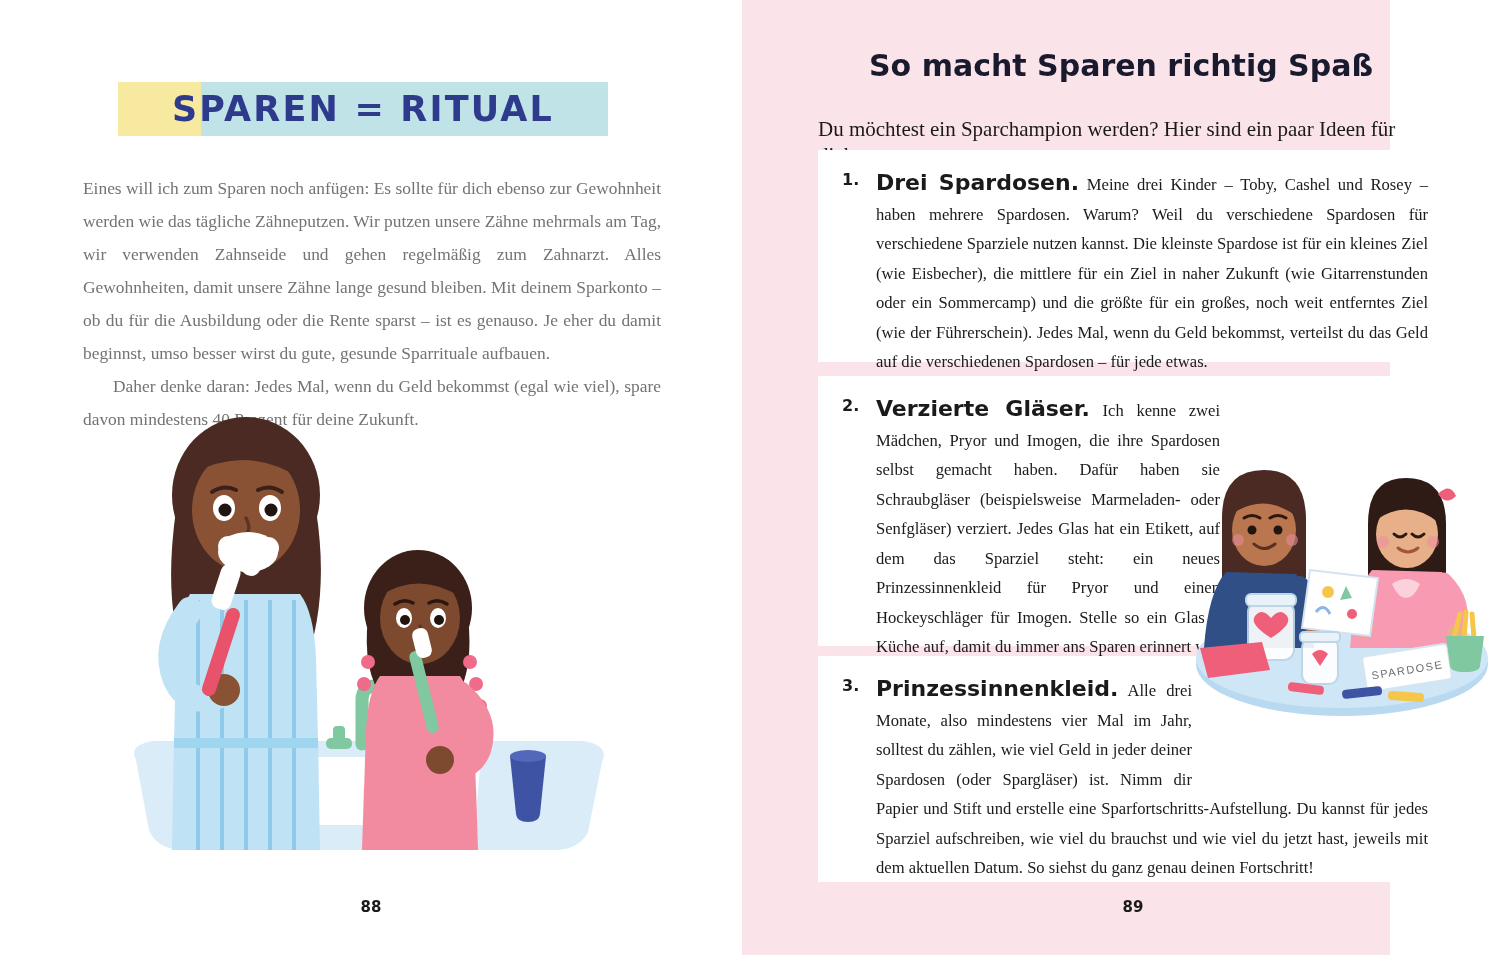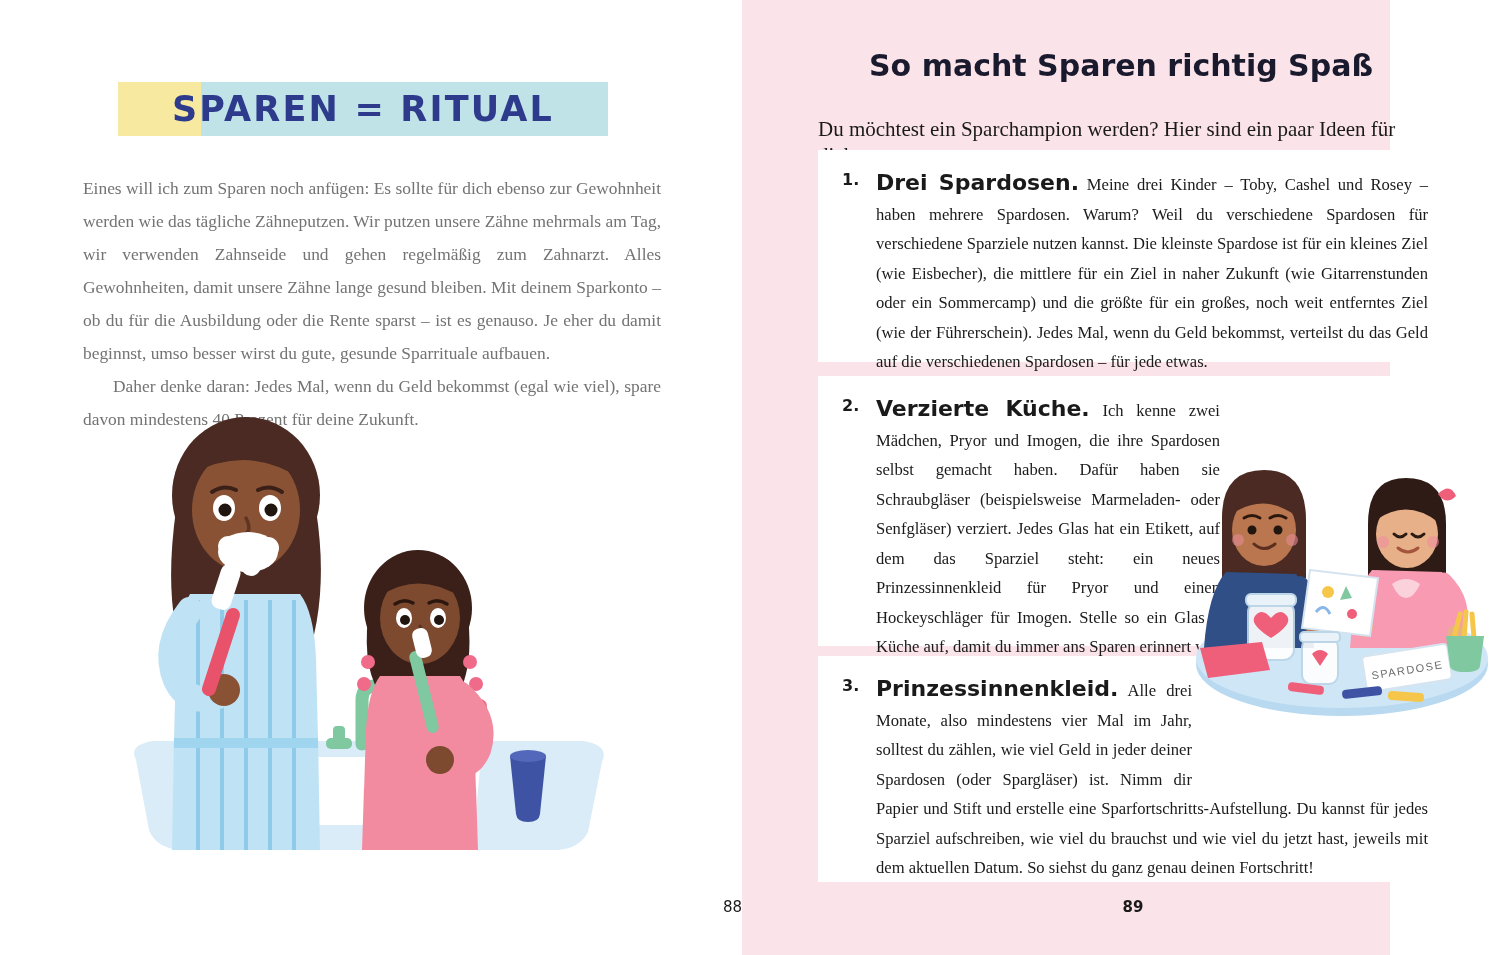--- a/index.html
+++ b/index.html
@@ -82,23 +82,23 @@
   }
   .body-text p.indent {
     text-indent: 30px;
   }
 
   .page-number-left {
     position: absolute;
     left: 0;
     top: 898px;
     width: 742px;
-    text-align: right;
-    font-family: "DejaVu Sans", sans-serif;
-    font-weight: normal;
+    text-align: center;
+    font-family: "DejaVu Sans", sans-serif;
+    font-weight: bold;
     font-size: 15px;
     color: #1a1a1a;
   }
 
   
   .illo-left {
     position: absolute;
     left: 118px;
     top: 400px;
     width: 500px;
@@ -325,21 +325,21 @@
           <span>Meine drei Kinder – Toby, Cashel und Rosey – haben mehrere Spardosen. Warum? Weil du verschiedene Spardosen für verschiedene Sparziele nutzen kannst. Die kleinste Spardose ist für ein kleines Ziel (wie Eisbecher), die mittlere für ein Ziel in naher Zukunft (wie Gitarrenstunden oder ein Sommercamp) und die größte für ein großes, noch weit entferntes Ziel (wie der Führerschein). Jedes Mal, wenn du Geld bekommst, verteilst du das Geld auf die verschiedenen Spardosen – für jede etwas.</span>
         </div>
       </div>
     </div>
 
     <div class="card card-2">
       <div class="item">
         <div class="item-num">2.</div>
         <div class="item-body flow">
           <div class="float-gap-2"></div>
-          <b>Verzierte Küche.</b>
+          <b>Verzierte Gläser.</b>
           <span>Ich kenne zwei Mädchen, Pryor und Imogen, die ihre Spardosen selbst gemacht haben. Dafür haben sie Schraubgläser (beispielsweise Marmeladen- oder Senfgläser) verziert. Jedes Glas hat ein Etikett, auf dem das Sparziel steht: ein neues Prinzessinnenkleid für Pryor und einen Hockeyschläger für Imogen. Stelle so ein Glas in deinem Zimmer oder in der Küche auf, damit du immer ans Sparen erinnert wirst.</span>
         </div>
       </div>
     </div>
 
     <div class="card card-3">
       <div class="item">
         <div class="item-num">3.</div>
         <div class="item-body flow">
           <div class="float-gap-3"></div>

